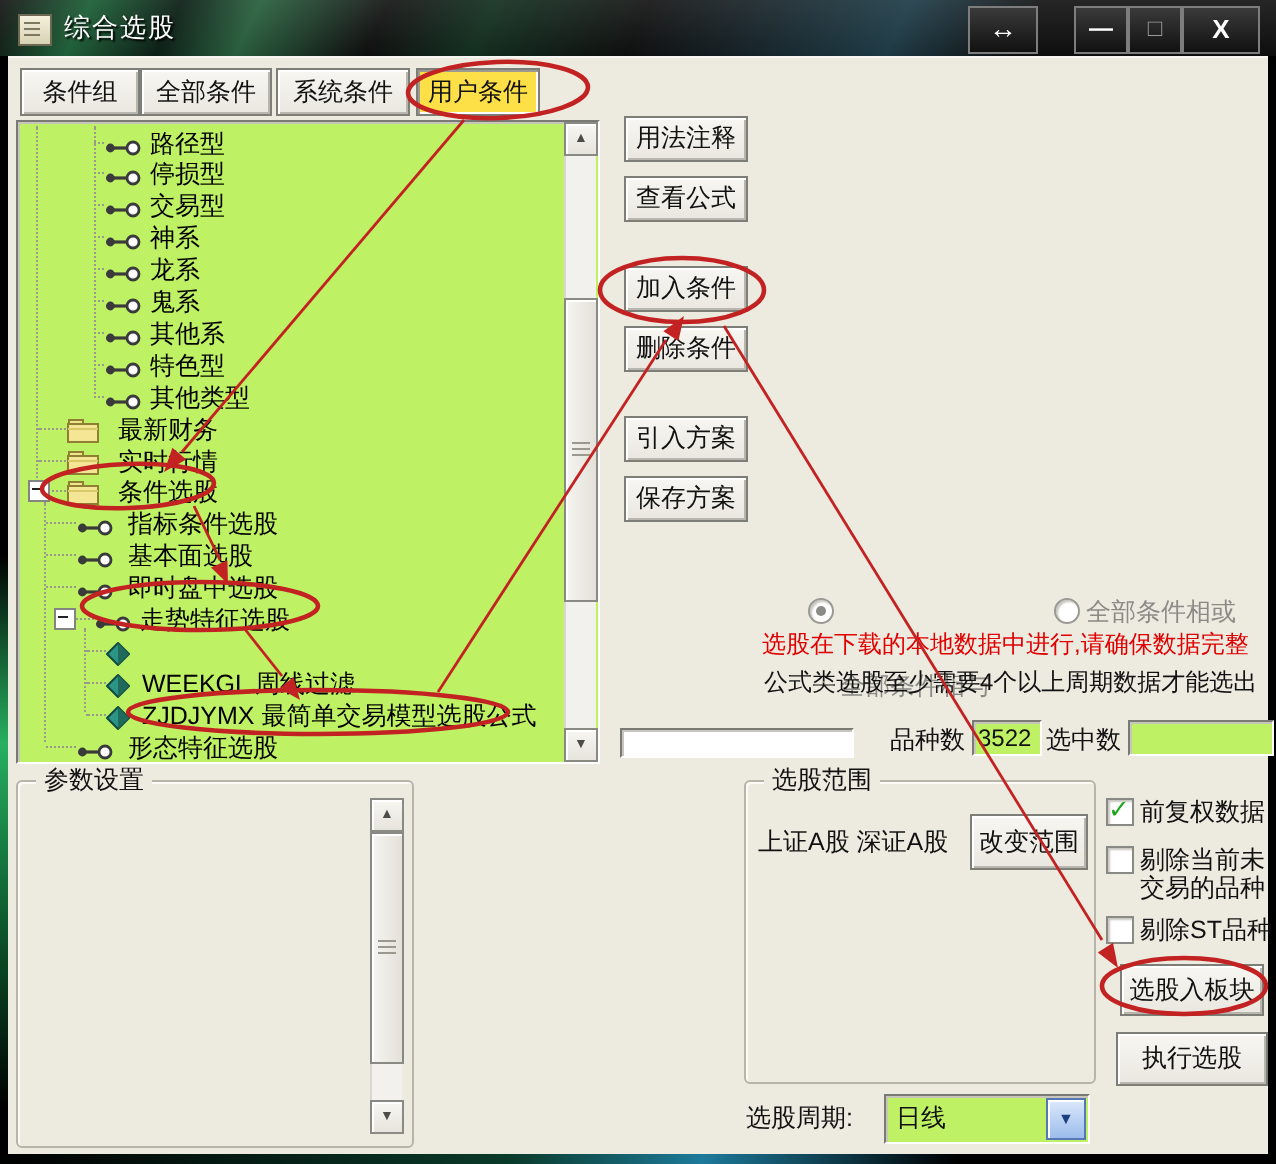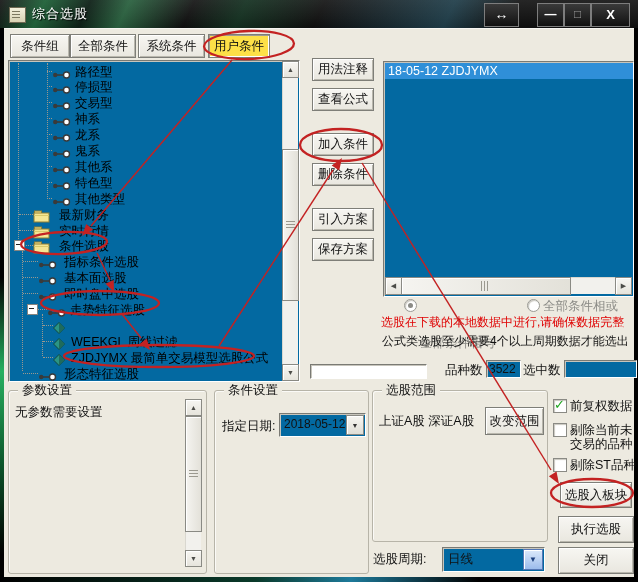--- a/index.html
+++ b/index.html
@@ -28,21 +28,21 @@
   #edge-l{left:0;top:28px;width:4px;height:554px;
     background:linear-gradient(#000 0%,#000 45%,#27b060 62%,#0d5a2e 78%,#000 95%);}
   #edge-r{left:634px;top:28px;width:4px;height:554px;background:#000;}
   #edge-b{left:0;top:577px;width:638px;height:5px;
     background:linear-gradient(90deg,#000 0%,#0a3a2a 40%,#1d7a9a 55%,#000 75%);}
   
   .btn3d{position:absolute;background:linear-gradient(#F7F6F2,#E9E7DF);border:1px solid #7e7e78;
     box-shadow:inset 1px 1px 0 #ffffff, inset -1px -1px 0 #b9b7ad;
     font-size:12.5px;color:#111;text-align:center;display:flex;align-items:center;justify-content:center;}
   .pressed{background:#fde047;box-shadow:inset 1px 1px 0 #9c9a92, inset -1px -1px 0 #fff;}
-  .sunken{position:absolute;background:#0369a1;border:1px solid;border-color:#7a7a74 #ffffff #ffffff #7a7a74;
+  .sunken{position:absolute;background:#bef264;border:1px solid;border-color:#7a7a74 #ffffff #ffffff #7a7a74;
     box-shadow:inset 1px 1px 0 #c7c5bc;}
   .groupbox{position:absolute;border:1px solid #b7b4a8;border-radius:3px;
     box-shadow:inset 1px 1px 0 #fbfaf7;}
   .gb-label{position:absolute;top:-9px;left:9px;background:#EDEAE0;padding:0 4px;font-size:12.5px;color:#111;}
   .txt{position:absolute;font-size:12.5px;color:#111;white-space:nowrap;}
   .gray{color:#8b8b86;}
   
   .sb-track{position:absolute;background:#F2F1ED;border-left:1px solid #d9d7cf;}
   .sb-btn{position:absolute;width:15px;height:15px;background:linear-gradient(#F7F6F2,#E6E4DC);
     border:1px solid #8a8a84;box-shadow:inset 1px 1px 0 #fff;color:#4c4c48;font-size:7px;
@@ -318,36 +318,20 @@
 
   <div id="mid-buttons" class="ab" style="left:0;top:0;">
       <div class="btn3d" style="left: 312px; top: 58px; width: 60px; height: 21px;">用法注释</div>
       <div class="btn3d" style="left: 312px; top: 88px; width: 60px; height: 21px;">查看公式</div>
       <div class="btn3d" style="left: 312px; top: 133px; width: 60px; height: 21px;">加入条件</div>
       <div class="btn3d" style="left: 312px; top: 163px; width: 60px; height: 21px;">删除条件</div>
       <div class="btn3d" style="left: 312px; top: 208px; width: 60px; height: 21px;">引入方案</div>
       <div class="btn3d" style="left: 312px; top: 238px; width: 60px; height: 21px;">保存方案</div>
     </div>
 
-  <div class="ab sunken" id="cond-list" style="left:383px;top:61px;width:249px;height:234px;">
-    <div id="list-items">
-        <div class="list-item sel" style="top: 1px;">18-05-12 ZJDJYMX</div>
-      </div>
-
-    <div class="sb-track" style="left:1px;top:215px;width:245px;height:16px;border-left:none;border-top:1px solid #d9d7cf;"></div>
-    <div class="sb-btn" style="left:1px;top:215px;height:16px;">
-        <span>◀</span>
-      </div>
-    <div class="sb-thumb" style="left:17px;top:215px;width:168px;height:16px;">
-        <div class="hgrip"></div>
-      </div>
-    <div class="sb-btn" style="left:231px;top:215px;height:16px;">
-        <span>▶</span>
-      </div>
-  </div>
 
   <div class="radio on ab" style="left:404px;top:299px;"></div>
   <div class="ab txt gray" style="left:420px;top:298px;margin-top:37px;">全部条件相与</div>
   <div class="radio ab" style="left:527px;top:299px;"></div>
   <div class="ab txt gray" style="left:543px;top:298px;">全部条件相或</div>
 
   <div class="ab txt warn-red" style="left:381px;top:314px;font-size:12px;">选股在下载的本地数据中进行,请确保数据完整</div>
   <div class="ab txt" style="left:382px;top:333px;font-size:12px;">公式类选股至少需要4个以上周期数据才能选出</div>
 
   <div class="ab sunken" style="left:310px;top:364px;width:115px;height:13px;background:#fff;"></div>
@@ -355,43 +339,32 @@
   <div class="ab sunken" style="left:486px;top:360px;width:33px;height:16px;">
     <span class="txt" style="left:2px;top:1px;font-size:12px;">3522</span>
   </div>
   <div class="ab txt" style="left:523px;top:362px;">选中数</div>
   <div class="ab sunken" style="left:564px;top:360px;width:71px;height:16px;">
     <span class="txt" style="left:2px;top:1px;font-size:12px;"></span>
   </div>
 
   <div class="groupbox" style="left:8px;top:390px;width:197px;height:182px;text-align:right;">
     <span class="gb-label">参数设置</span>
-    <span class="txt" style="left:6px;top:13px;">无参数需要设置</span>
     <div class="sb-track" style="left:176px;top:8px;width:15px;height:166px;"></div>
     <div class="sb-btn" style="left:176px;top:8px;">
         <span>▲</span>
       </div>
     <div class="sb-thumb" style="left:176px;top:25px;width:15px;height:114px;">
         <div class="grip"></div>
       </div>
     <div class="sb-btn" style="left:176px;top:159px;">
         <span>▼</span>
       </div>
   </div>
 
-  <div class="groupbox" style="left:214px;top:390px;width:153px;height:182px;">
-    <span class="gb-label">条件设置</span>
-    <span class="txt" style="left:7px;top:27px;">指定日期:</span>
-    <div class="sunken" style="left:64px;top:22px;width:85px;height:22px;">
-      <span class="txt" style="left:4px;top:3px;font-size:12px;">2018-05-12</span>
-      <div class="combo-btn" style="right:1px;top:1px;width:16px;height:18px;">
-          <span>▼</span>
-        </div>
-    </div>
-  </div>
 
   <div class="groupbox" style="left:372px;top:390px;width:174px;height:150px;">
     <span class="gb-label">选股范围</span>
     <span class="txt" style="left:6px;top:22px;">上证A股 深证A股</span>
     <div class="btn3d" style="left:112px;top:16px;width:57px;height:26px;">改变范围</div>
   </div>
 
   <div id="chk-col" class="ab" style="left:0;top:0;">
       <div class="chk" style="left: 553px; top: 399px;">
         <span class="mark">✓</span>
@@ -399,21 +372,20 @@
       <div class="ab txt" style="left: 570px; top: 398px;">前复权数据</div>
       <div class="chk" style="left: 553px; top: 423px;"></div>
       <div class="ab txt" style="left: 570px; top: 422px;">剔除当前未</div>
       <div class="ab txt" style="left: 570px; top: 436px;">交易的品种</div>
       <div class="chk" style="left: 553px; top: 458px;"></div>
       <div class="ab txt" style="left: 570px; top: 457px;">剔除ST品种</div>
     </div>
 
   <div class="btn3d" style="left:560px;top:482px;width:70px;height:24px;">选股入板块</div>
   <div class="btn3d" style="left:558px;top:516px;width:74px;height:25px;">执行选股</div>
-  <div class="btn3d" style="left:558px;top:547px;width:74px;height:25px;">关闭</div>
 
   <div class="ab txt" style="left:373px;top:551px;">选股周期:</div>
   <div class="sunken" style="left:442px;top:547px;width:101px;height:23px;">
     <span class="txt" style="left:5px;top:3px;">日线</span>
     <div class="combo-btn xp" style="right:1px;top:1px;width:18px;height:19px;">
         <span>▼</span>
       </div>
   </div>
 
   <svg id="anno" class="ab" viewBox="0 0 638 582">

